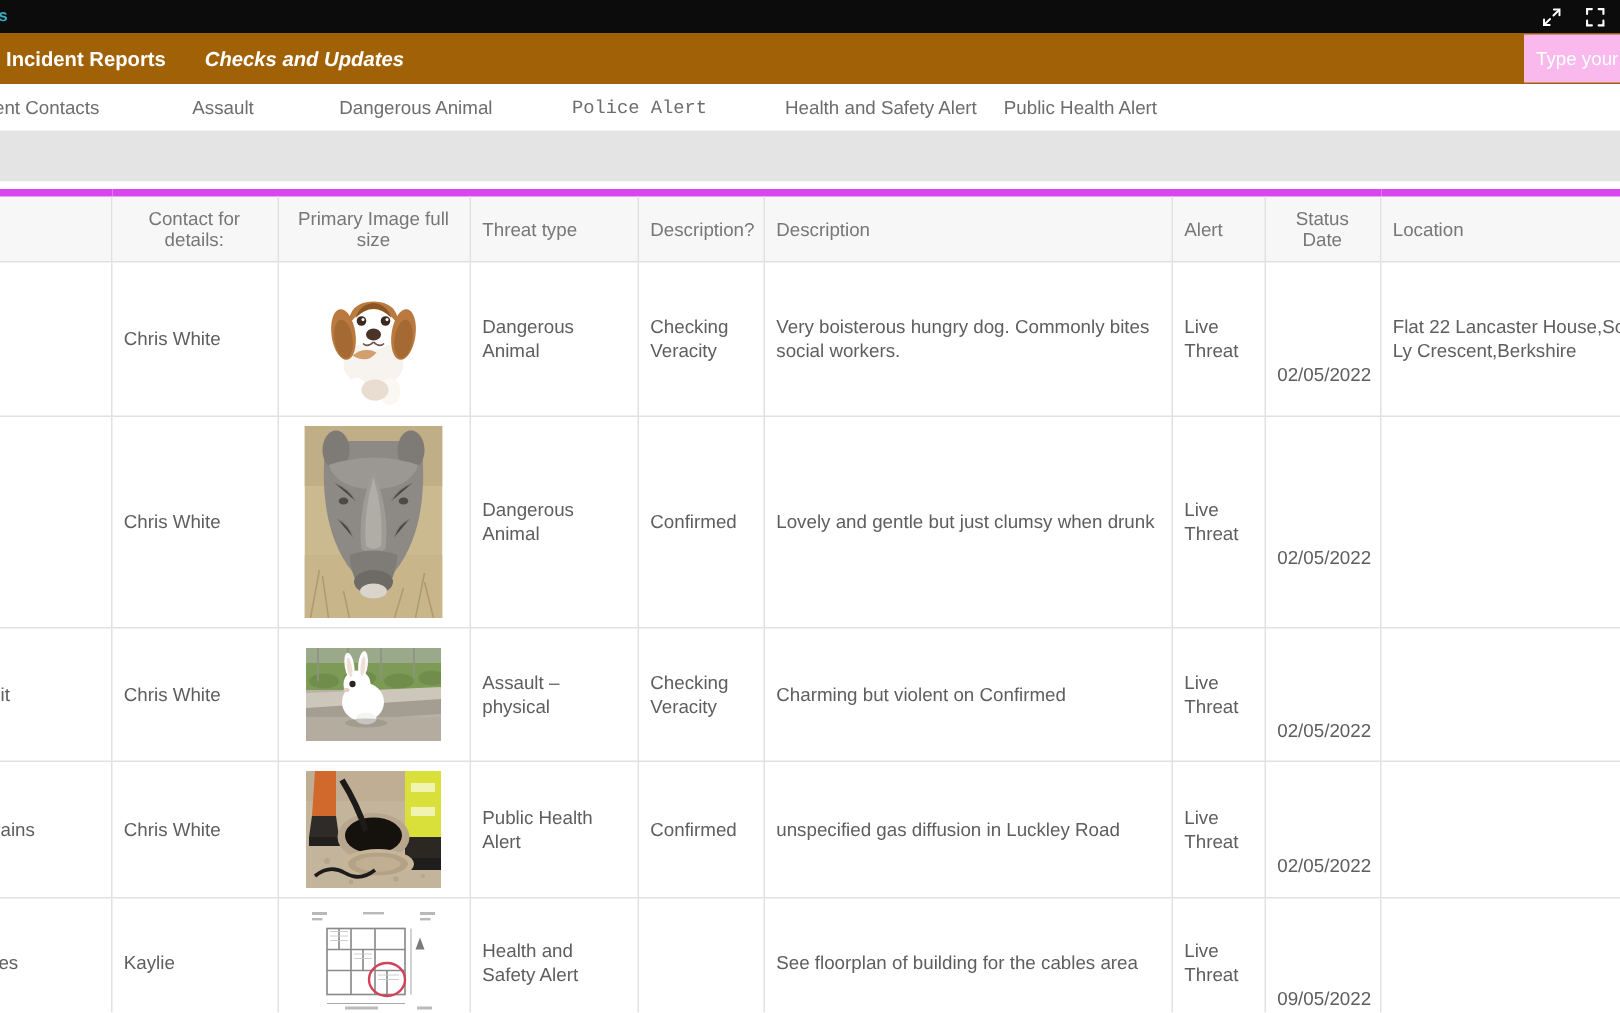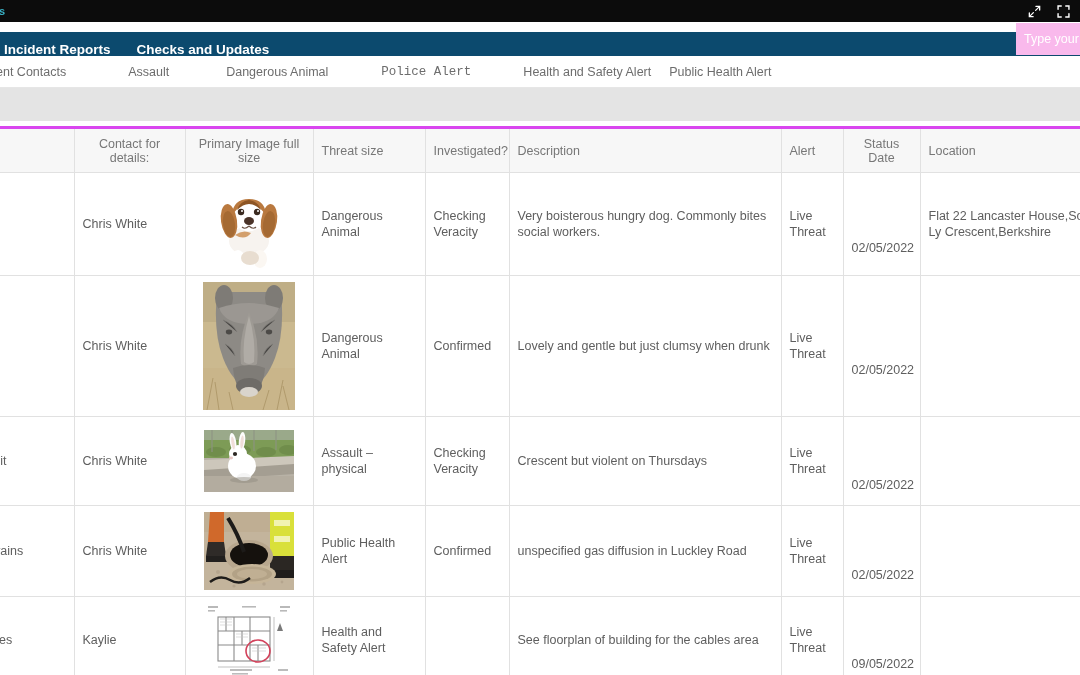--- a/index.html
+++ b/index.html
@@ -50,36 +50,36 @@
   .tb-icon {
     width: 15px;
     height: 15px;
     display: block;
   }
   .tb-icon svg { display: block; }
 
   
   .navbar {
     position: absolute;
-    left: 0; top: 32px;
+    left: 0; top: 22px;
     width: 1080px;
     height: 34px;
-    background: #0c4a6e;
+    background: #a16207;
     display: flex;
     align-items: center;
   }
   .nav-item {
     color: #ffffff;
     font-size: 13.5px;
     font-weight: bold;
     white-space: nowrap;
     cursor: pointer;
   }
   .nav-item.first { margin-left: 4px; }
-  .nav-item.second { margin-left: 26px; }
+  .nav-item.second { margin-left: 26px; font-style: italic; }
 
   .search-box {
     position: absolute;
     right: 0;
     top: 23px;
     width: 64px;
     height: 32px;
     background: #f9b9ec;
     display: flex;
     align-items: center;
@@ -158,21 +158,21 @@
     color: #5e5e5e;
     font-family: "Liberation Sans", sans-serif;
     overflow: hidden;
   }
   table.grid thead th {
     background: #f7f7f7;
     font-weight: normal;
     color: #777777;
     text-align: left;
     height: 31px;
-    border-top: 3px solid #d946ef;
+    border-top: 5px solid #d946ef;
   }
   table.grid thead th.ctr { text-align: center; }
   table.grid tbody td { background: #ffffff; }
 
   .cellwrap { line-height: 1.32; word-wrap: break-word; }
   .nowrapcell { white-space: nowrap; margin-top: 48px; }
 
   
   .imgcell { text-align: center; padding: 6px 4px; }
   .thumb {
@@ -249,22 +249,22 @@
         <col style="width:272px">
         <col style="width:62px">
         <col style="width:77px">
         <col style="width:191px">
       </colgroup>
       <thead>
         <tr>
           <th></th>
           <th class="ctr">Contact for details:</th>
           <th class="ctr">Primary Image full size</th>
-          <th>Threat size</th>
-          <th>Investigated?</th>
+          <th>Threat type</th>
+          <th>Description?</th>
           <th>Description</th>
           <th>Alert</th>
           <th class="ctr">Status Date</th>
           <th>Location</th>
         </tr>
       </thead>
       <tbody>
 
         <tr style="height:102px;">
           <td>
@@ -444,21 +444,21 @@
               </svg>
             </span>
           </td>
           <td>
             <div class="cellwrap">Assault – physical</div>
           </td>
           <td>
             <div class="cellwrap">Checking Veracity</div>
           </td>
           <td>
-            <div class="cellwrap">Crescent but violent on Thursdays</div>
+            <div class="cellwrap">Charming but violent on Confirmed</div>
           </td>
           <td>
             <div class="cellwrap">Live Threat</div>
           </td>
           <td>
             <div class="cellwrap nowrapcell">02/05/2022</div>
           </td>
           <td>
             <div class="cellwrap"></div>
           </td>

